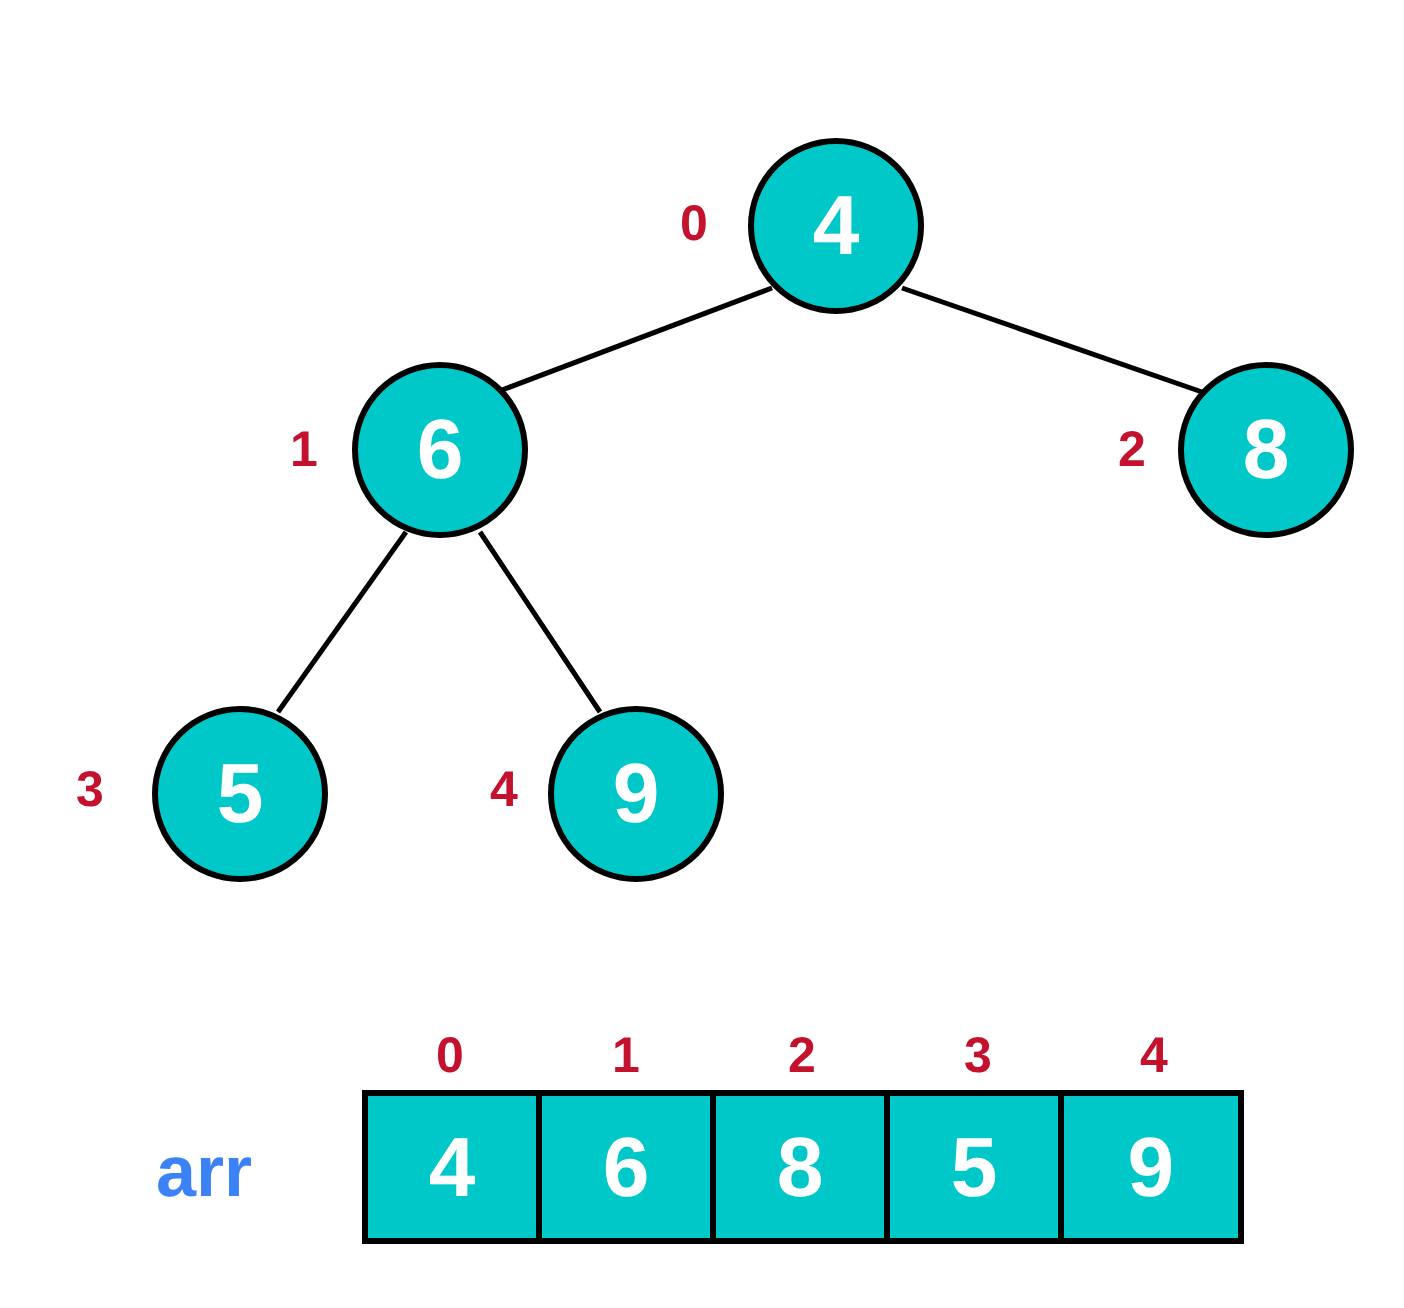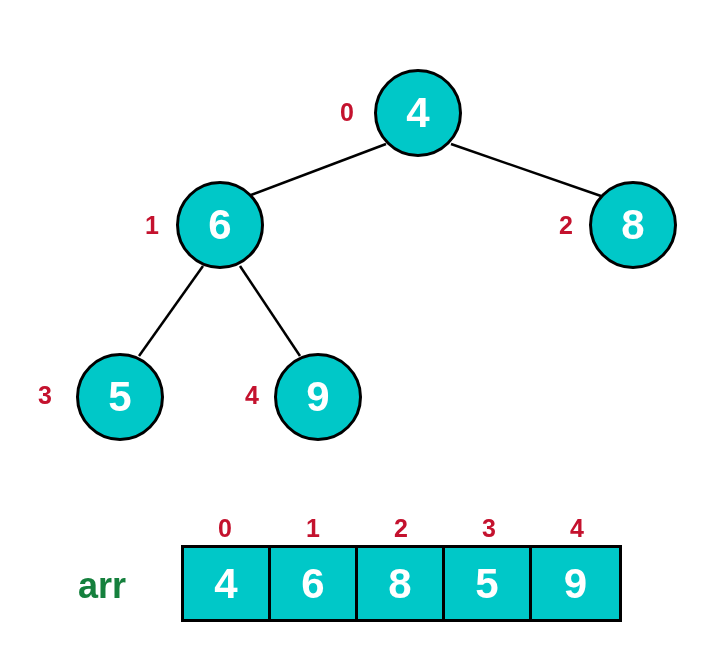--- a/index.html
+++ b/index.html
@@ -81,21 +81,21 @@
     position: absolute;
     left: 0;
     top: 0;
     width: 702px;
     height: 654px;
     pointer-events: none;
   }
 
   .array-label {
     position: absolute;
-    color: #15803d;
+    color: #3b82f6;
     font-family: "Liberation Sans", sans-serif;
     font-weight: bold;
     font-size: 36px;
     line-height: 1;
     user-select: none;
     pointer-events: auto;
   }
 
   .array-box {
     position: absolute;

